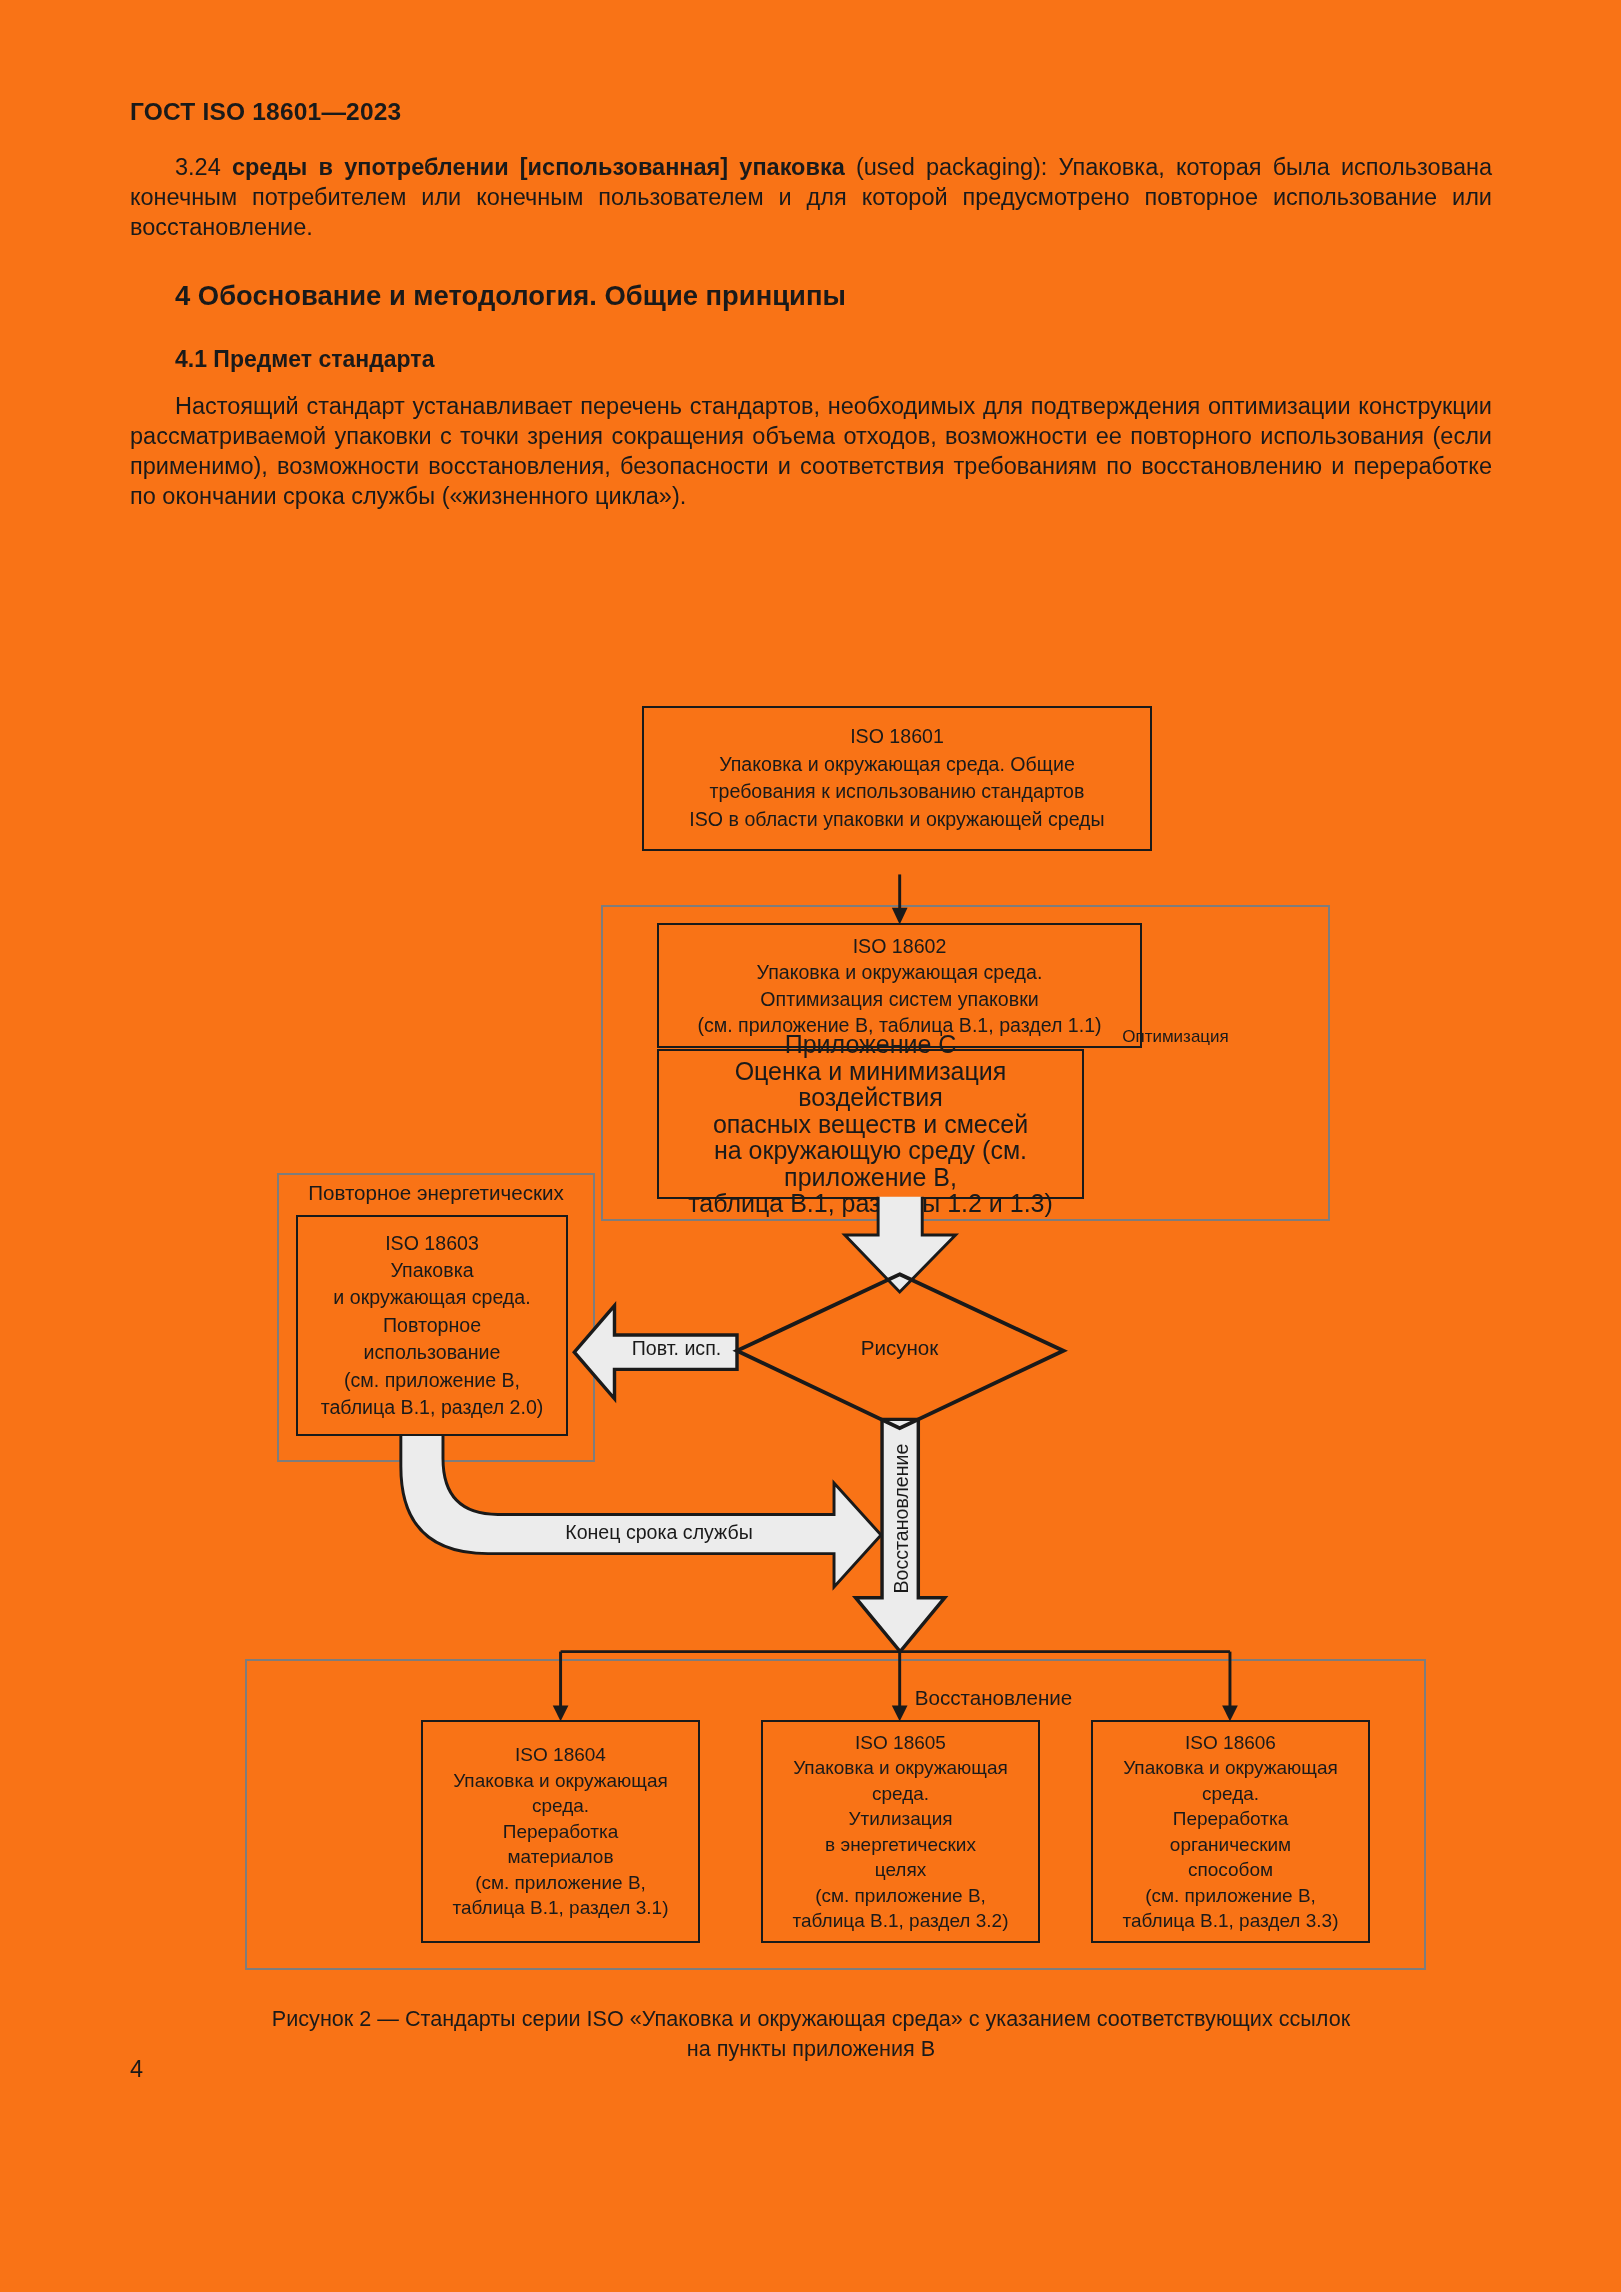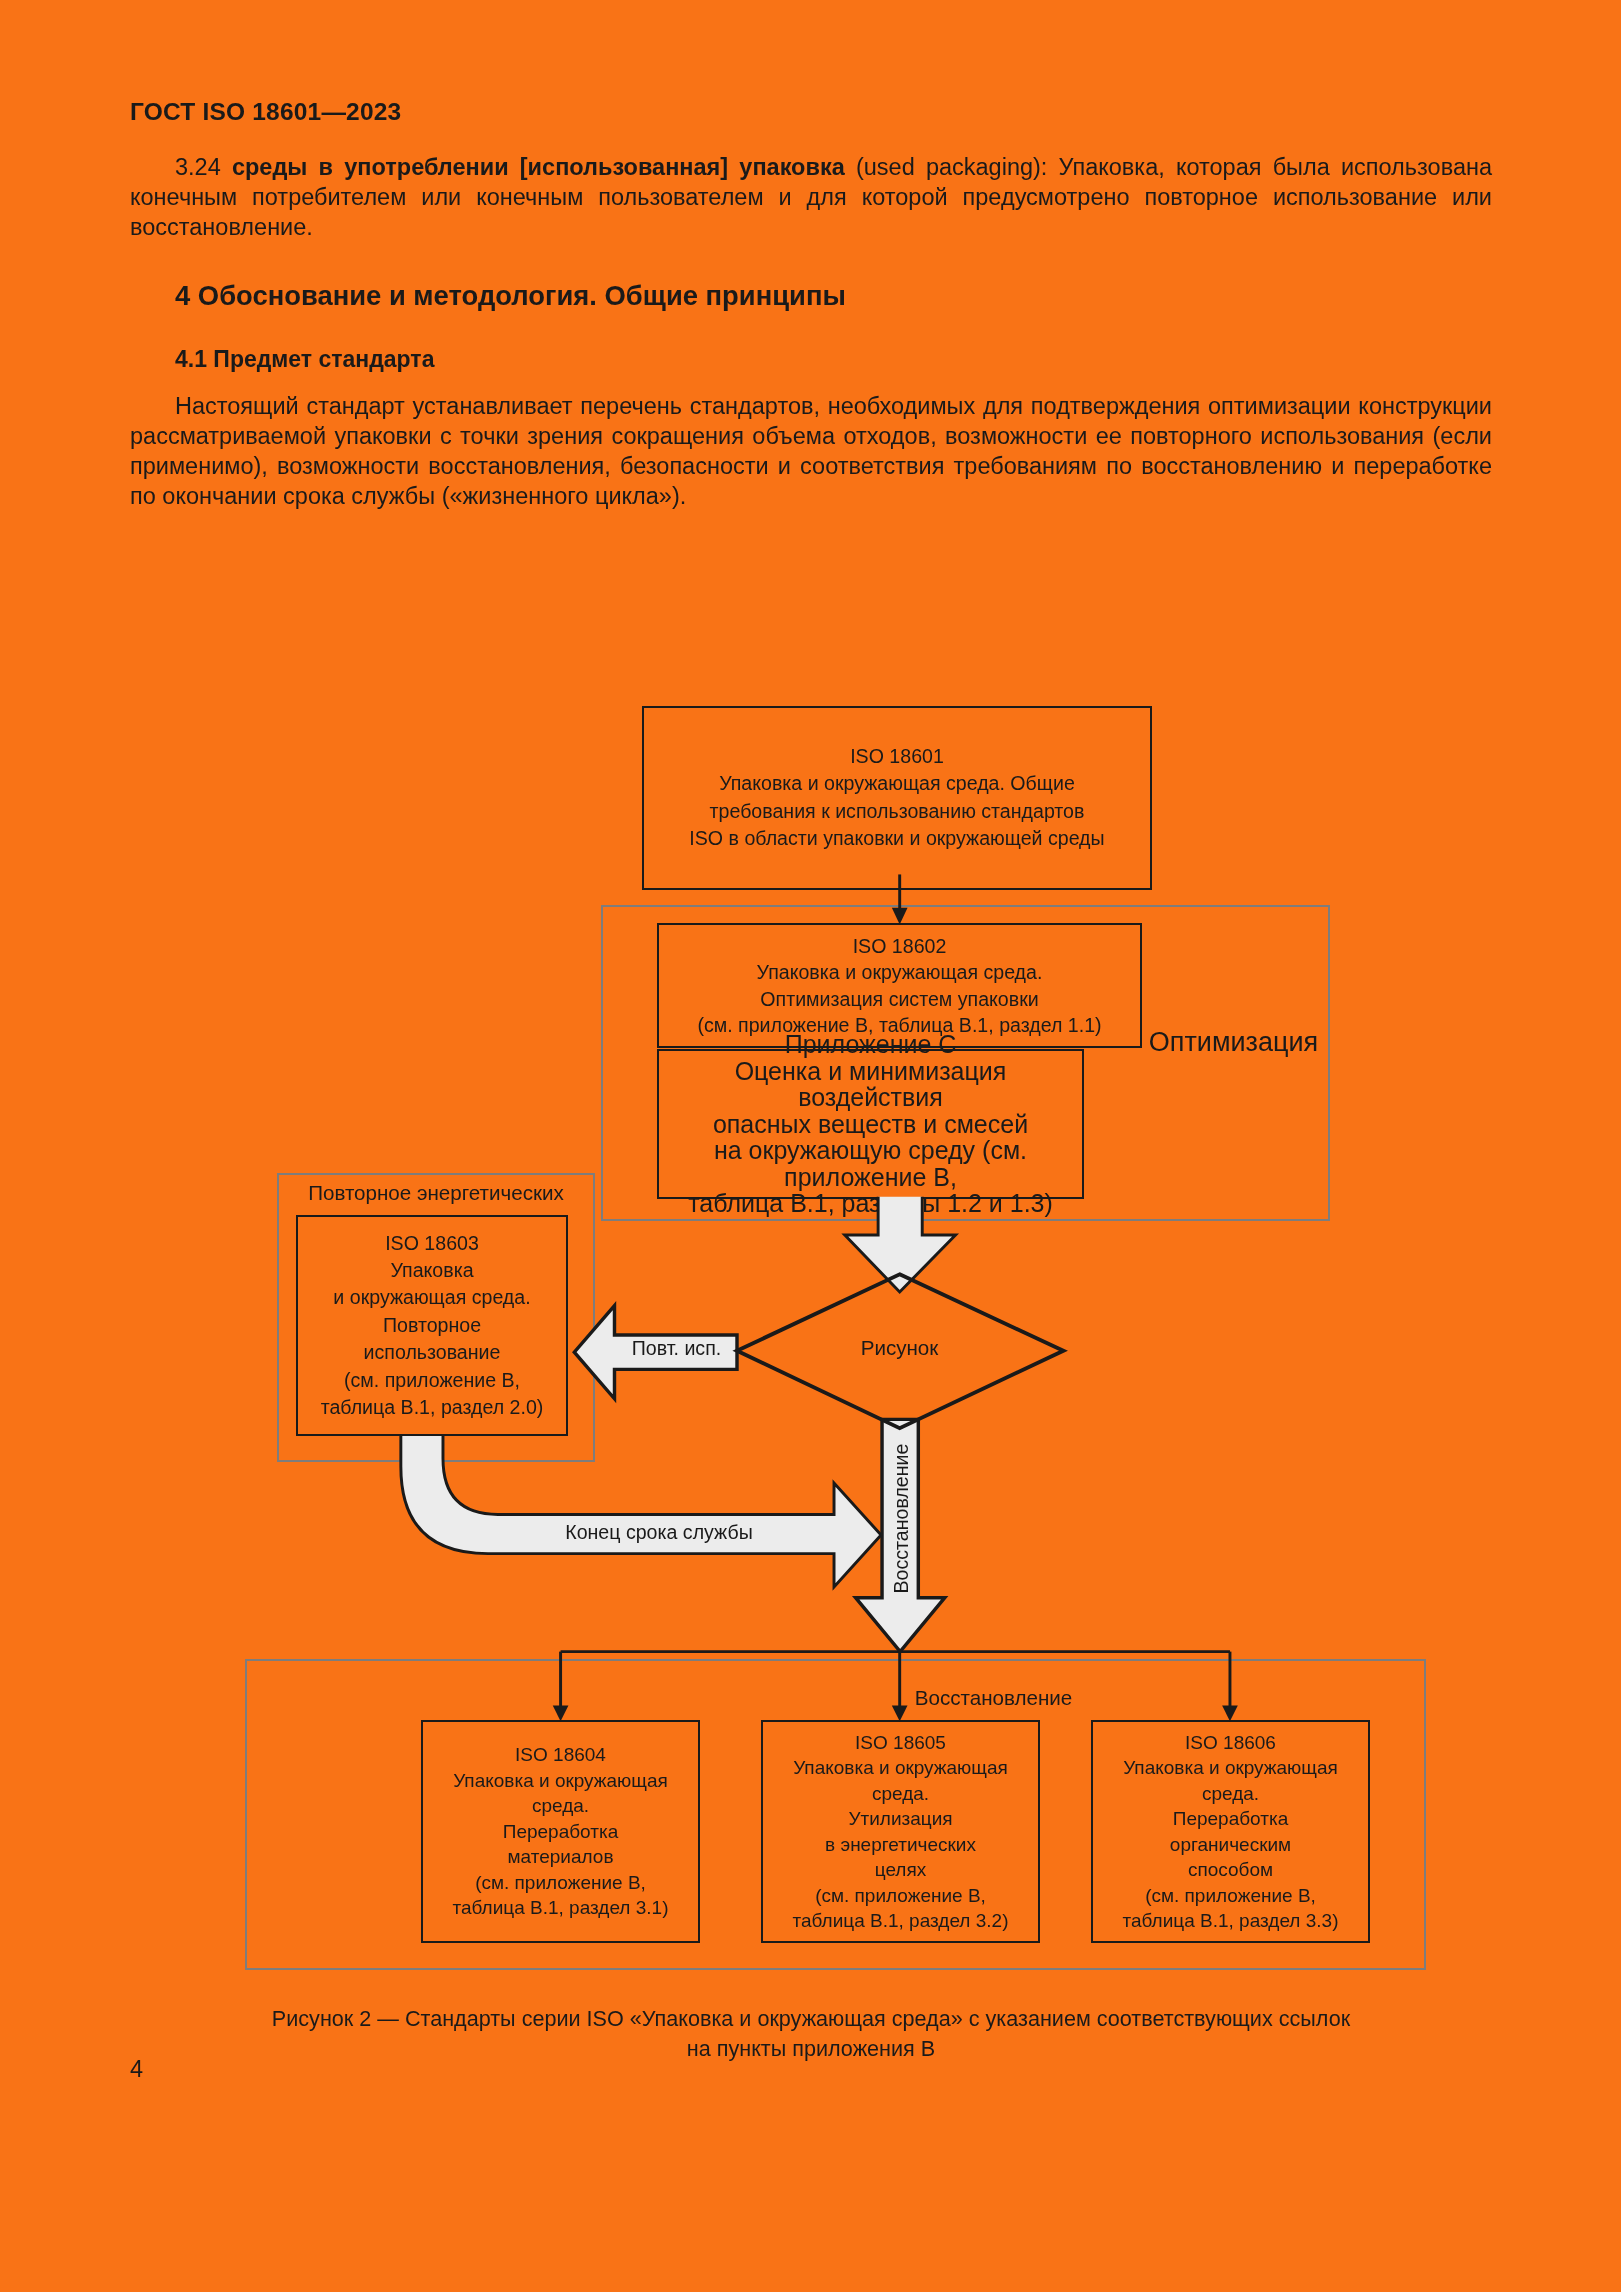--- a/index.html
+++ b/index.html
@@ -70,36 +70,36 @@
 
   <div class="textcol">
     <p class="body"><span>3.24</span><span class="term"> среды в употреблении [использованная] упаковка</span><span> (used packaging): Упаковка, которая была использована конечным потребителем или конечным пользователем и для которой предусмотрено повторное использование или восстановление.</span></p>
     <div class="h1">4 Обоснование и методология. Общие принципы</div>
     <div class="h2">4.1 Предмет стандарта</div>
     <p class="body second">Настоящий стандарт устанавливает перечень стандартов, необходимых для подтверждения оптимизации конструкции рассматриваемой упаковки с точки зрения сокращения объема отходов, возможности ее повторного использования (если применимо), возможности восстановления, безопасности и соответствия требованиям по восстановлению и переработке по окончании срока службы («жизненного цикла»).</p>
   </div>
 
   <div class="diagram">
 
-    <div class="box" style="left:642px;top:19.6px;width:510px;height:184px;font-size:19.6px;line-height:27.4px;">ISO 18601
+    <div class="box" style="left:642px;top:19.6px;width:510px;height:145px;font-size:19.6px;line-height:27.4px;">ISO 18601
 Упаковка и окружающая среда. Общие
 требования к использованию стандартов
 ISO в области упаковки и окружающей среды</div>
 
     <div class="group" style="left:601px;top:219px;width:729px;height:316px;"></div>
     <div class="box" style="left:657px;top:237px;width:485px;height:125px;font-size:19.6px;line-height:26.5px;">ISO 18602
 Упаковка и окружающая среда.
 Оптимизация систем упаковки
 (см. приложение B, таблица B.1, раздел 1.1)</div>
     <div class="box" style="left:657px;top:363px;width:427px;height:150px;font-size:25px;line-height:26.5px;">Приложение C
 Оценка и минимизация воздействия
 опасных веществ и смесей
 на окружающую среду (см. приложение B,
 таблица B.1, разделы 1.2 и 1.3)</div>
-    <div class="lbl" style="left:1137px;top:341px;width:193px;font-size:27px;">Оптимизация</div>
+    <div class="lbl" style="left:1079px;top:341px;width:193px;font-size:17px;">Оптимизация</div>
 
     <div class="group" style="left:277px;top:487px;width:318px;height:289px;"></div>
     <div class="lbl" style="left:277px;top:495px;width:318px;font-size:20.6px;">Повторное энергетических</div>
     <div class="box" style="left:296px;top:529px;width:272px;height:221px;font-size:19.6px;line-height:27.4px;">ISO 18603
 Упаковка
 и окружающая среда.
 Повторное
 использование
 (см. приложение B,
 таблица B.1, раздел 2.0)</div>

